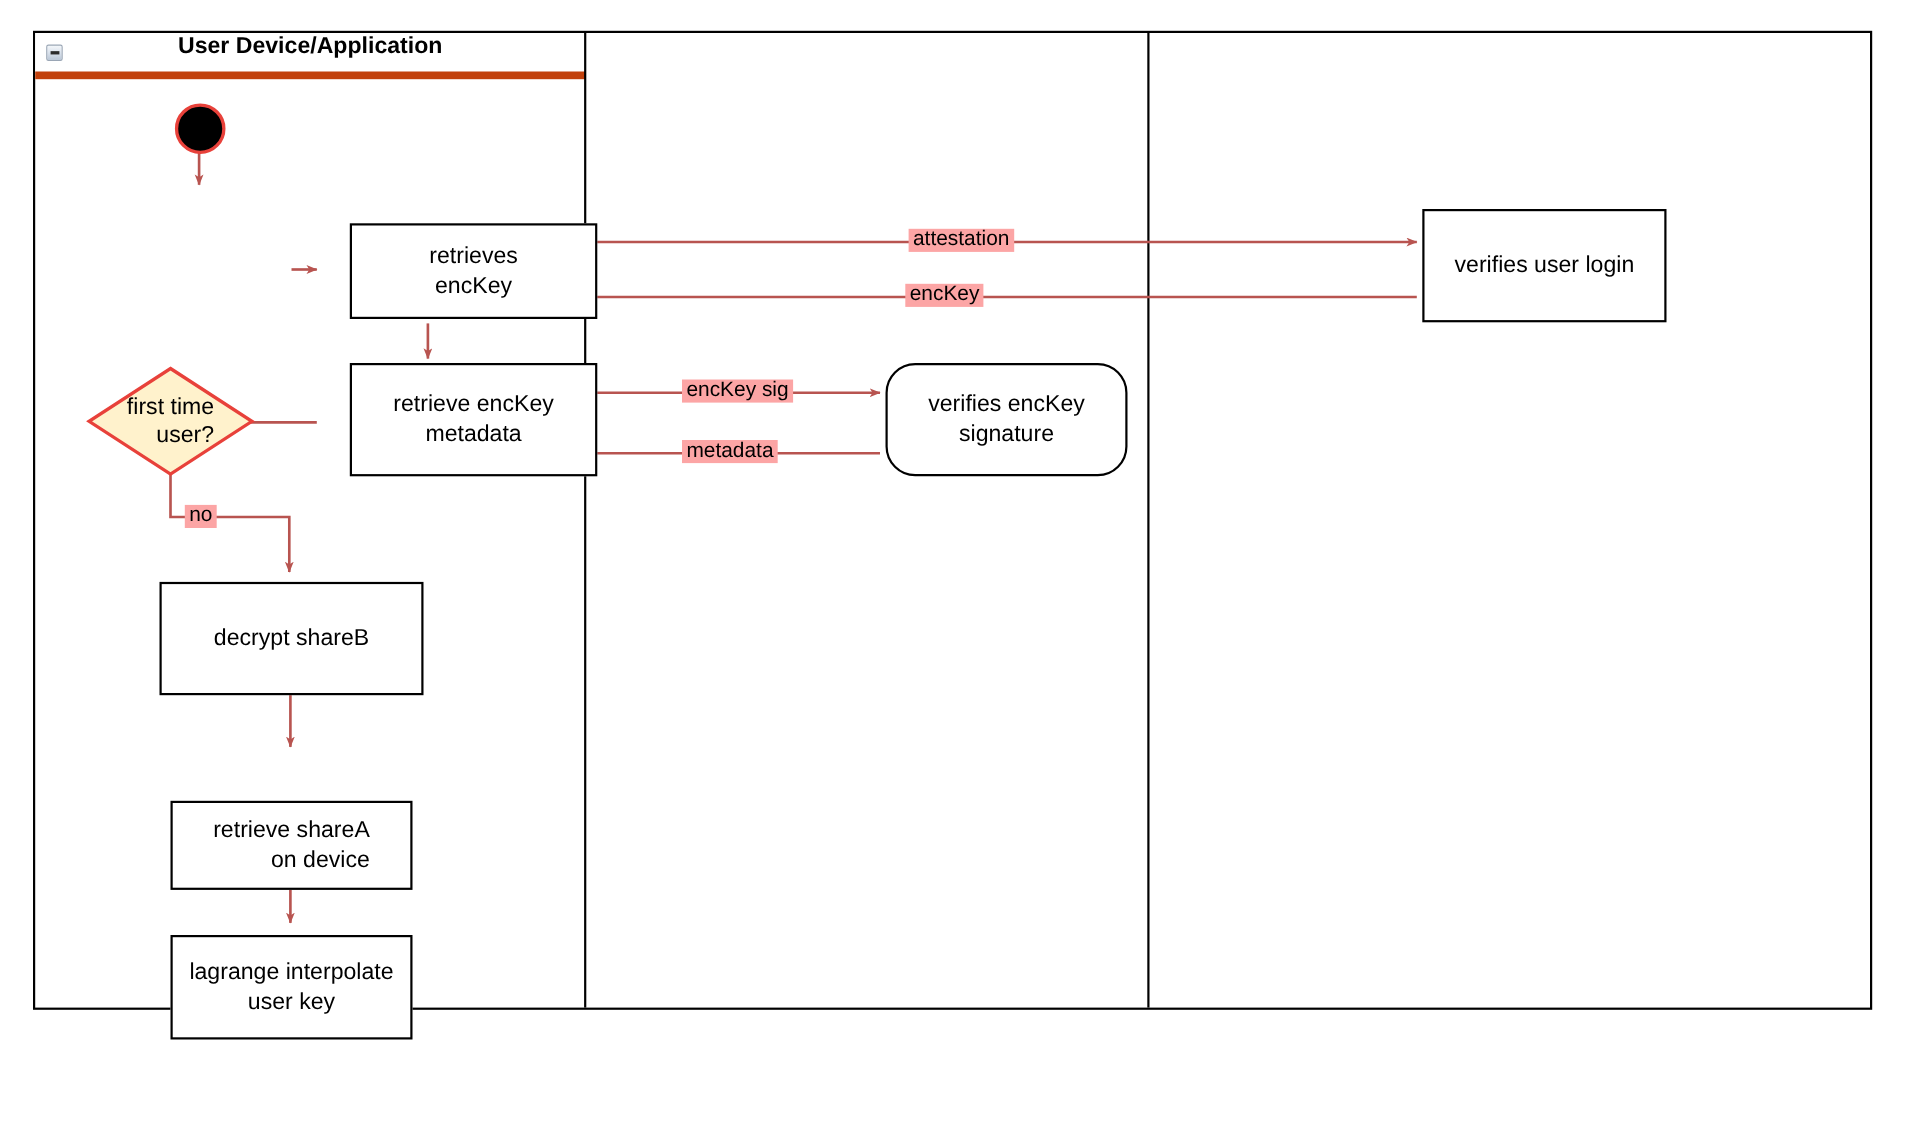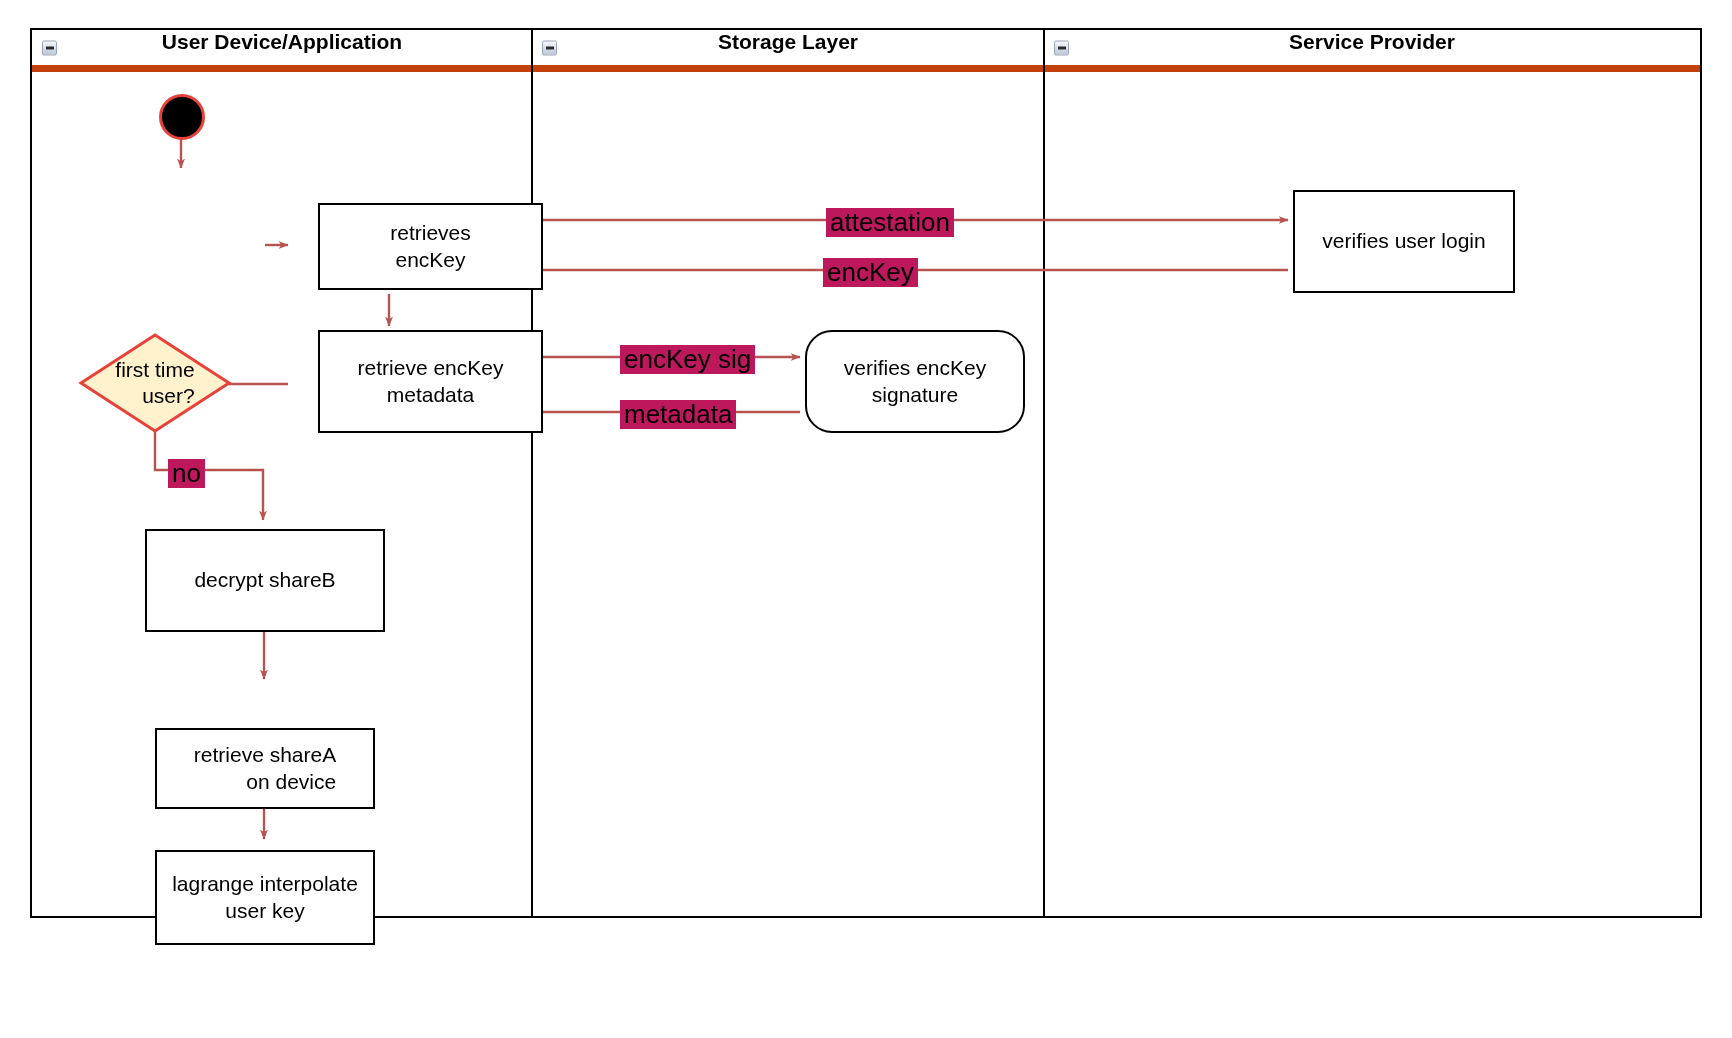--- a/index.html
+++ b/index.html
@@ -104,23 +104,23 @@
     align-items: center;
     justify-content: center;
     text-align: right;
     font-size: 21px;
     line-height: 1.25;
     color: #000000;
     white-space: pre-line;
   }
   .edge-label {
     position: absolute;
-    font-size: 26px;
-    color: #000000;
-    background: #be185d;
+    font-size: 19px;
+    color: #000000;
+    background: #fca5a5;
     padding: 0 4px;
     white-space: nowrap;
     line-height: 1.1;
   }
   #edges {
     position: absolute;
     left: 0; top: 0;
     width: 1732px;
     height: 1038px;
     pointer-events: none;
@@ -133,33 +133,21 @@
 
   <div class="pool" style="left:30px; top:28px; width:1672px; height:890px;"></div>
 
   <div class="lane-header" style="left:32px; top:30px; width:500px; height:42px;">
     <span class="collapse-icon">
         <span class="bar"></span>
       </span>
     <span class="lane-title">User Device/Application</span>
   </div>
 
-  <div class="lane-header" style="left:532px; top:30px; width:512px; height:42px;">
-    <span class="collapse-icon">
-        <span class="bar"></span>
-      </span>
-    <span class="lane-title">Storage Layer</span>
-  </div>
-
-  <div class="lane-header" style="left:1044px; top:30px; width:656px; height:42px;">
-    <span class="collapse-icon">
-        <span class="bar"></span>
-      </span>
-    <span class="lane-title">Service Provider</span>
-  </div>
+
 
   <div class="lane-divider" style="left:531px; top:30px; height:886px;"></div>
   <div class="lane-divider" style="left:1043px; top:30px; height:886px;"></div>
 
   <svg id="edges" viewBox="0 0 1732 1038">
     <defs>
       <marker id="arrow" markerWidth="11" markerHeight="11" refX="9.4" refY="4" orient="auto" markerUnits="userSpaceOnUse">
         <path d="M0,0 L10,4 L0,8 L2.6,4 z" fill="#b85450"></path>
       </marker>
     </defs>

